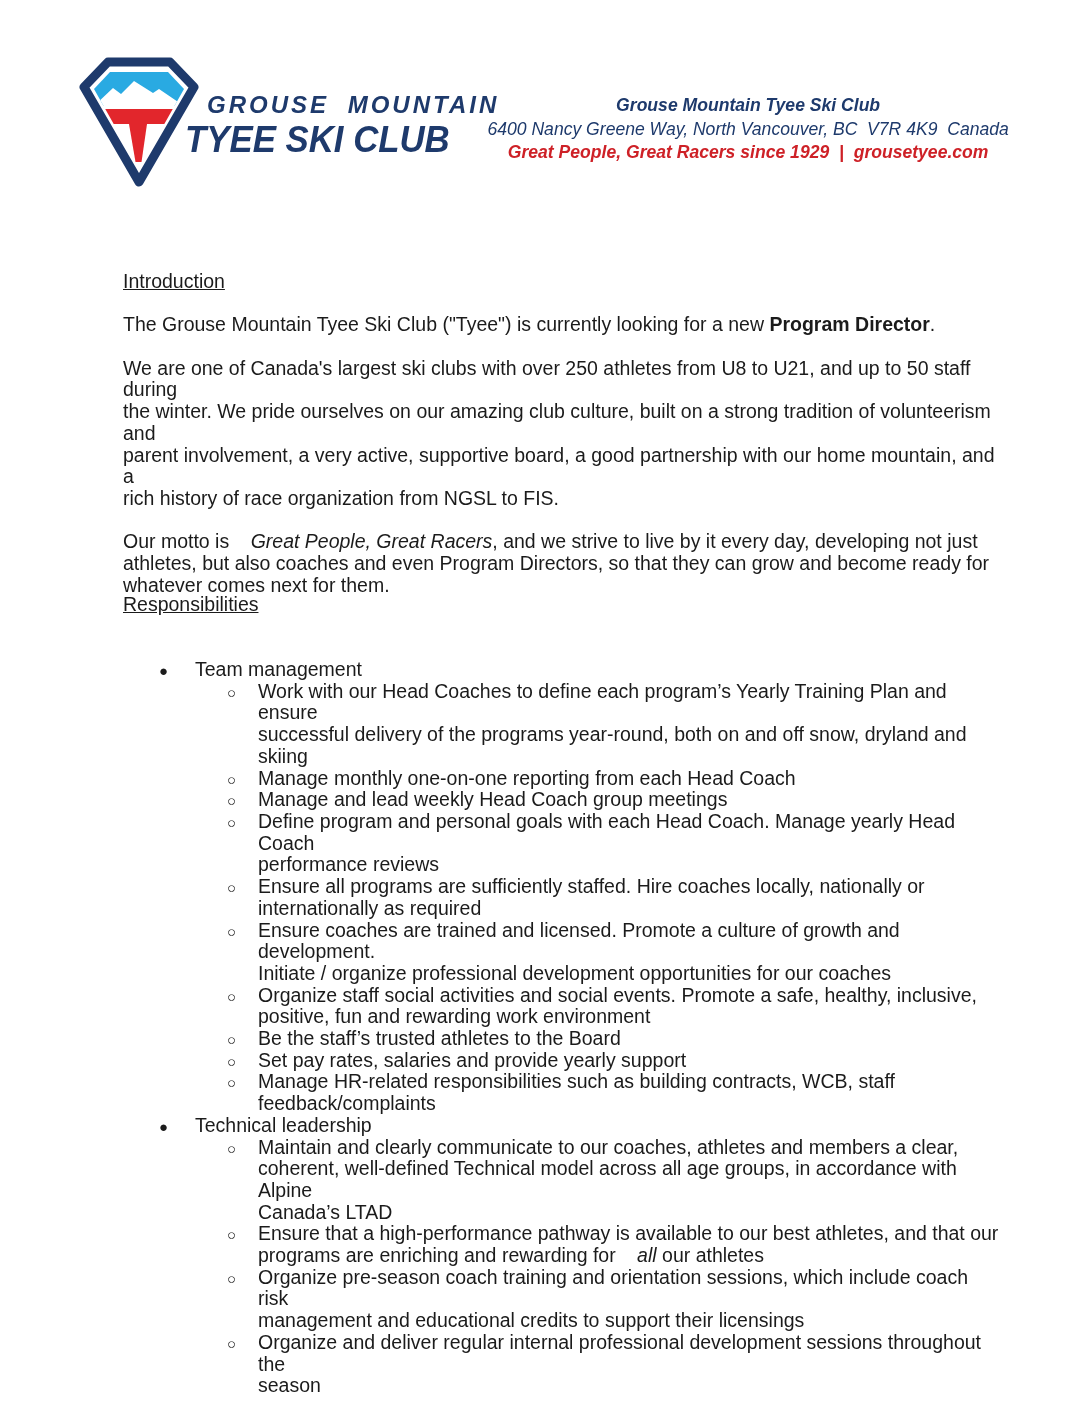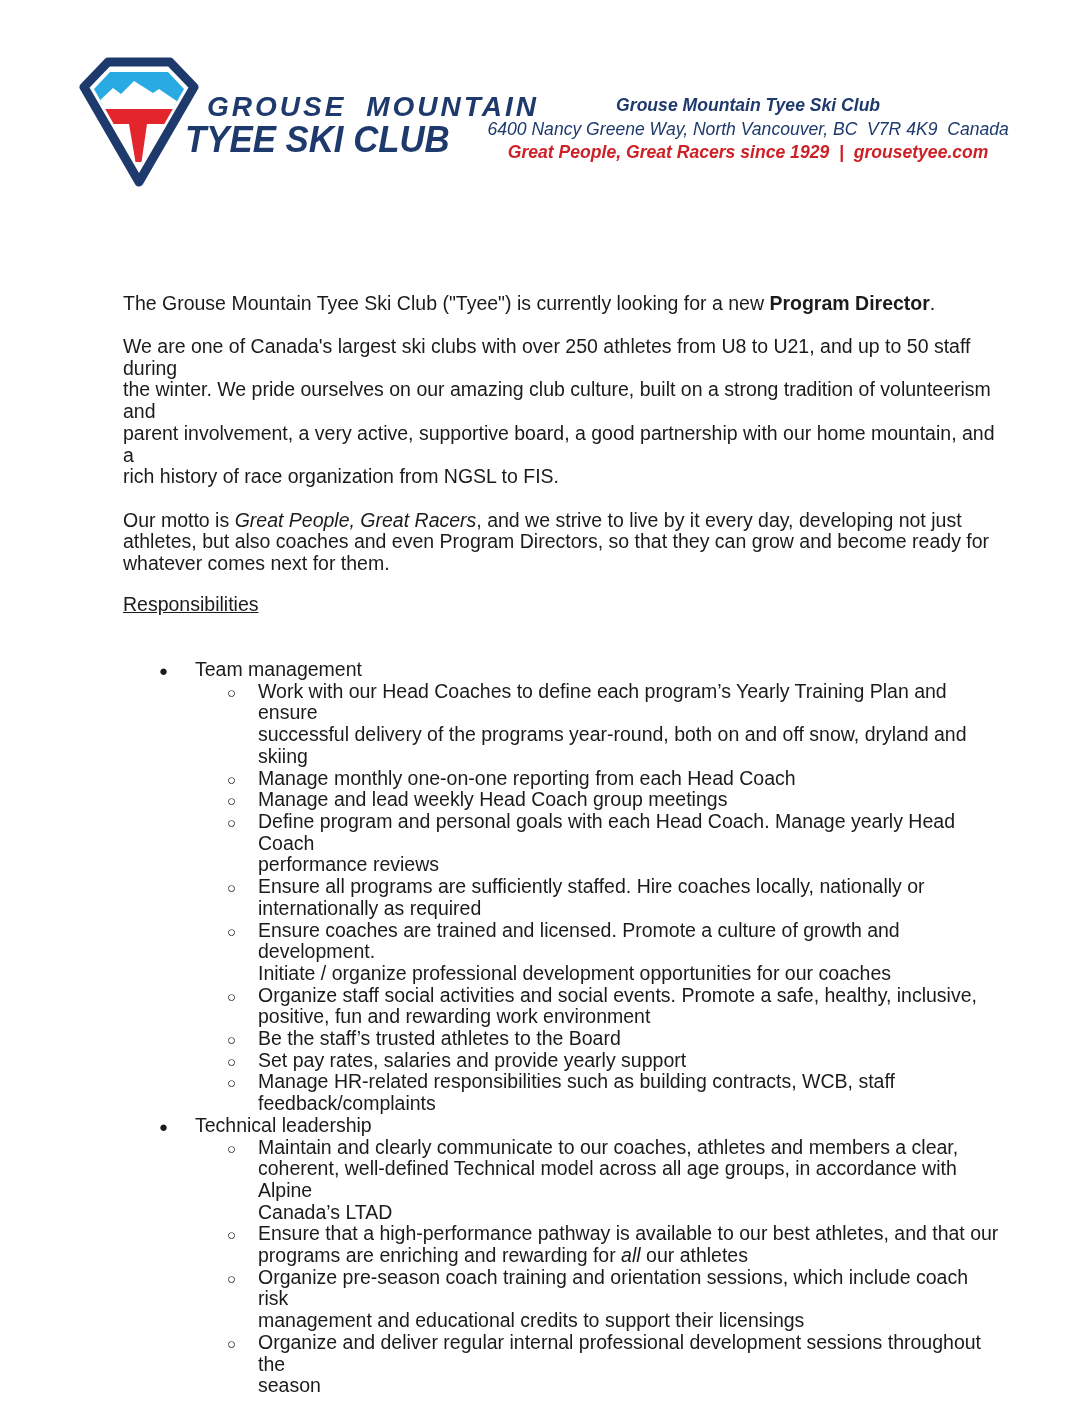--- a/index.html
+++ b/index.html
@@ -4,21 +4,21 @@
 <style>
   html,body{margin:0;padding:0;background:#ffffff;}
   .page{
     position:relative;width:1088px;height:1408px;background:#fff;overflow:hidden;
     font-family:"Liberation Sans",sans-serif;color:var(--text,#1b1b1b);
   }
   
   .logo-icon{position:absolute;left:78px;top:57px;width:122px;height:130px;}
   .wordmark-top{
     position:absolute;left:207px;top:93px;
-    font-size:28px;font-weight:bold;font-style:italic;letter-spacing:3px;word-spacing:9px;
+    font-size:24px;font-weight:bold;font-style:italic;letter-spacing:3px;word-spacing:9px;
     color:var(--navy,#1e3a6c);white-space:pre;line-height:1;
   }
   .wordmark-bottom{
     position:absolute;left:185px;top:121px;
     font-size:37px;font-weight:bold;font-style:italic;letter-spacing:0px;
     color:var(--navy,#1e3a6c);white-space:pre;line-height:1;
     transform:scaleX(0.94);transform-origin:left top;
   }
   .contact{position:absolute;right:79px;top:93px;text-align:center;}
   .contact div{white-space:pre;line-height:23.5px;font-size:18.5px;font-style:italic;
@@ -27,21 +27,21 @@
   .contact .c-address{font-weight:normal;color:var(--navy,#1e3a6c);}
   .contact .c-tagline{font-weight:bold;color:var(--tagline-red,#ce2127);}
   
   .doc{position:absolute;left:123px;width:880px;font-size:19.5px;line-height:21.7px;}
   .doc-intro{top:271px;}
   .doc-resp{top:594px;}
   .sp{height:21.7px;}
   .heading{font-weight:normal;text-decoration:underline;}
   .para{margin:0;white-space:pre-line;}
   .b{font-weight:bold;text-align:right;}
-  .i{font-style:italic;}
+  .i{font-style:italic;margin-left:16px;}
   
   .li{position:relative;}
   .li .blt{position:absolute;top:1px;font-size:15px;line-height:21.7px;}
   .li1 .blt{left:36px;}
   .li1 .txt{display:block;padding-left:72px;white-space:pre-line;}
   .li2 .blt{left:104px;}
   .li2 .txt{display:block;padding-left:135px;white-space:pre-line;}
 </style>
 </head>
 <body>
@@ -72,20 +72,21 @@
     <div class="wordmark-bottom">TYEE SKI CLUB</div>
 
     <div class="contact">
       <div class="c-name">Grouse Mountain Tyee Ski Club</div>
       <div class="c-address">6400 Nancy Greene Way, North Vancouver, BC  V7R 4K9  Canada</div>
       <div class="c-tagline">Great People, Great Racers since 1929  |  grousetyee.com</div>
     </div>
   </div>
 
   <div class="doc doc-intro">
+    <div class="heading">Introduction</div>
     <div class="sp"></div>
     <p class="para"><span>The Grouse Mountain Tyee Ski Club ("Tyee") is currently looking for a new </span><span class="b">Program Director</span><span>.</span></p>
     <div class="sp"></div>
     <p class="para">We are one of Canada's largest ski clubs with over 250 athletes from U8 to U21, and up to 50 staff during
 the winter. We pride ourselves on our amazing club culture, built on a strong tradition of volunteerism and
 parent involvement, a very active, supportive board, a good partnership with our home mountain, and a
 rich history of race organization from NGSL to FIS.</p>
     <div class="sp"></div>
     <p class="para"><span>Our motto is </span><span class="i">Great People, Great Racers</span><span>, and we strive to live by it every day, developing not just
 athletes, but also coaches and even Program Directors, so that they can grow and become ready for

